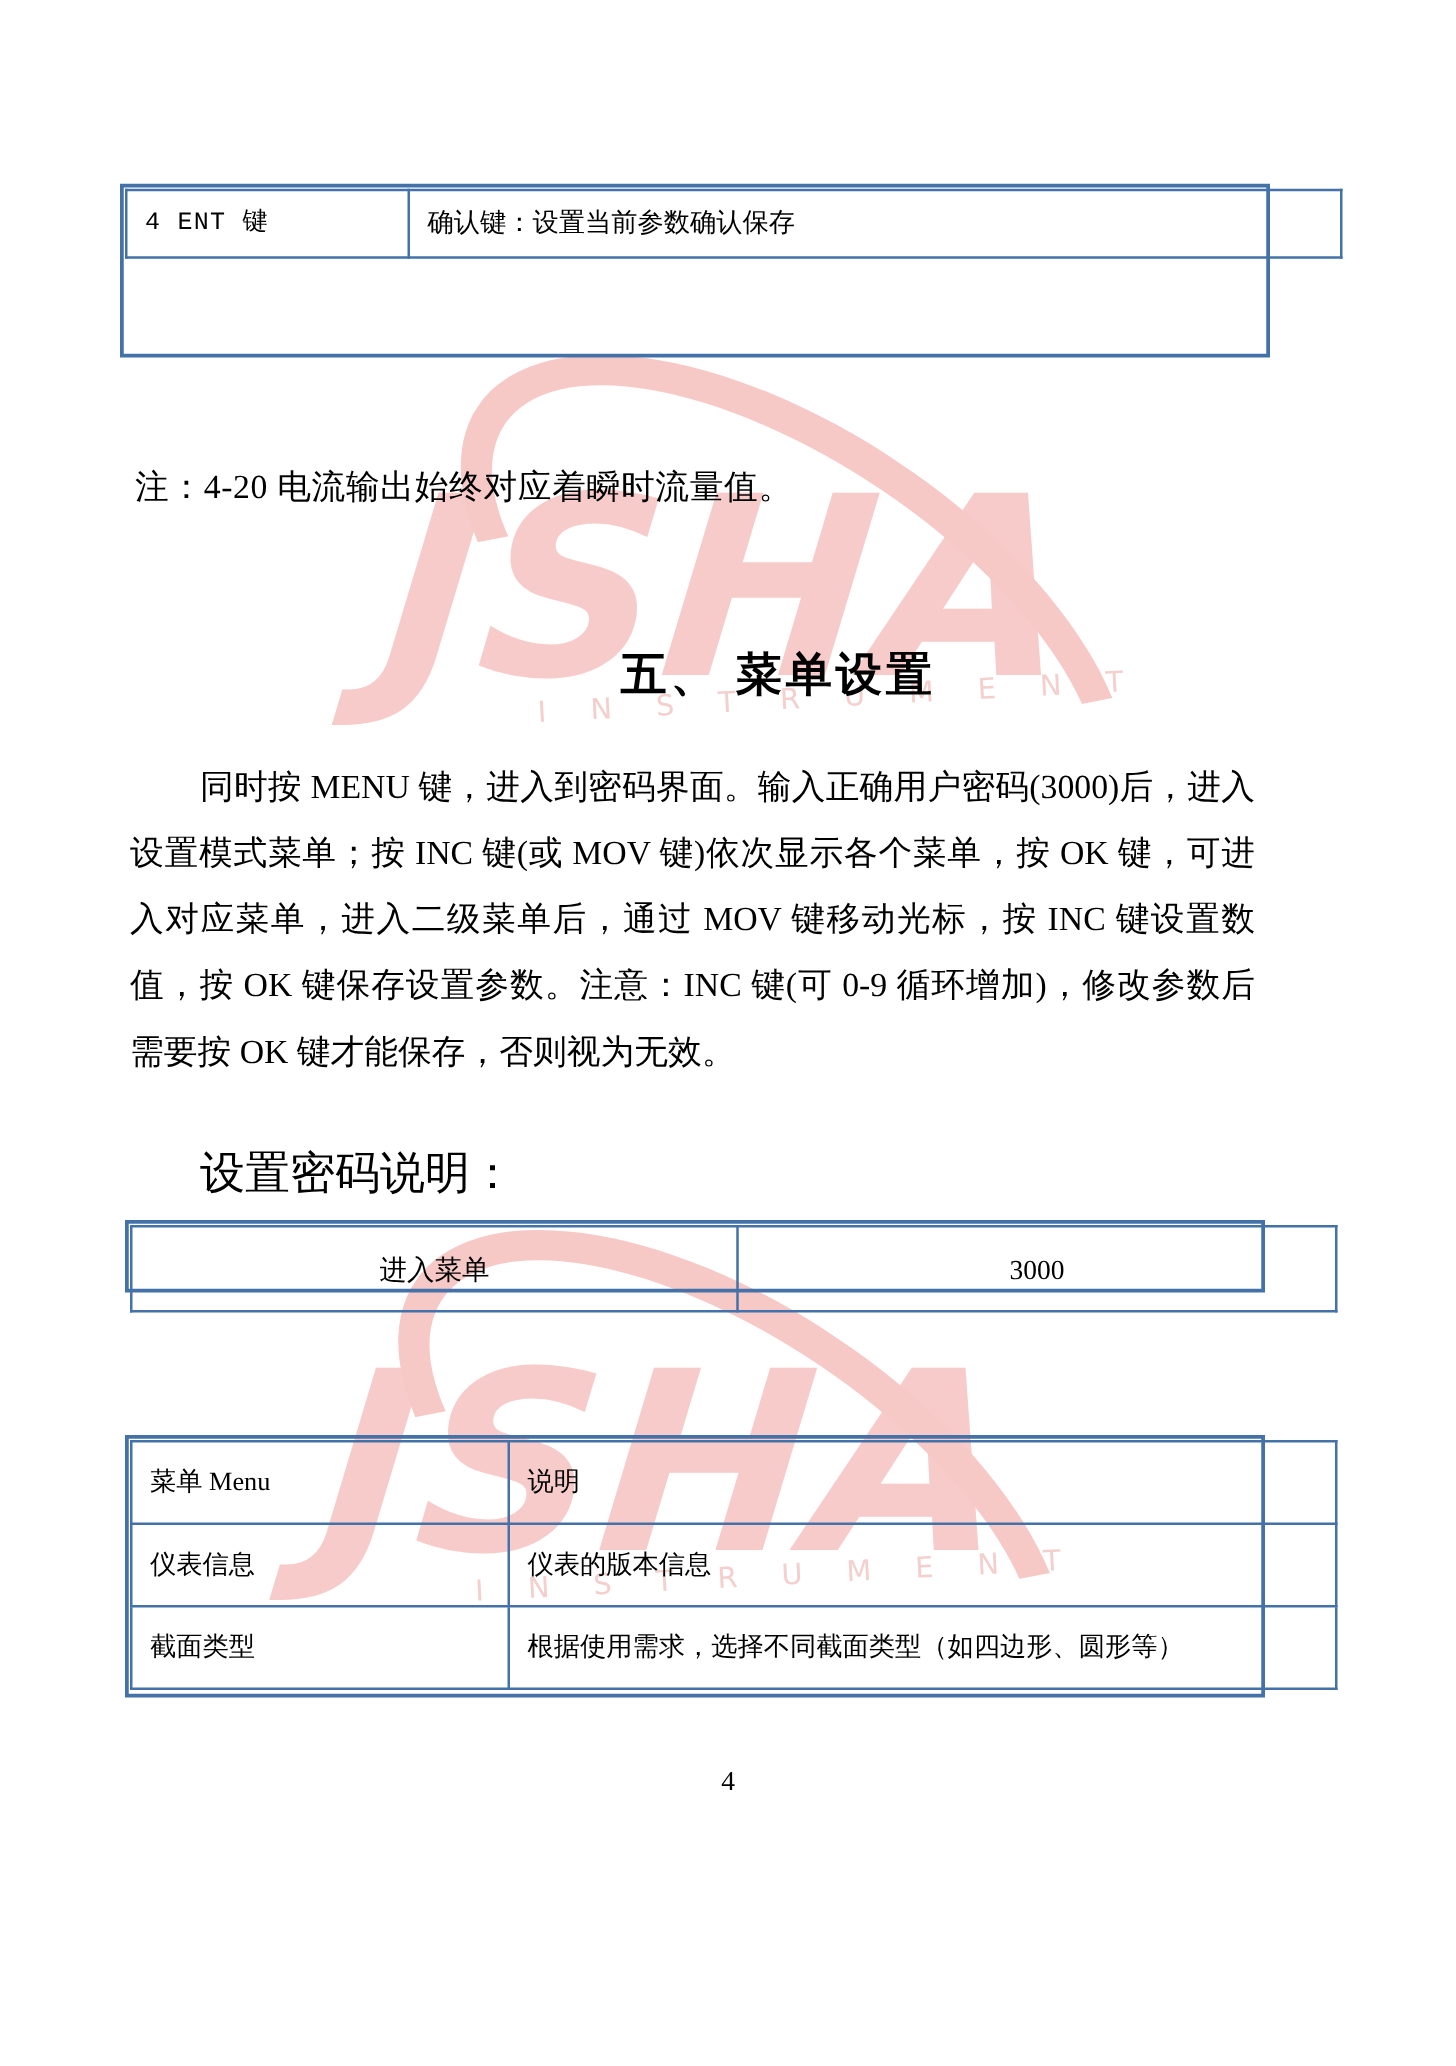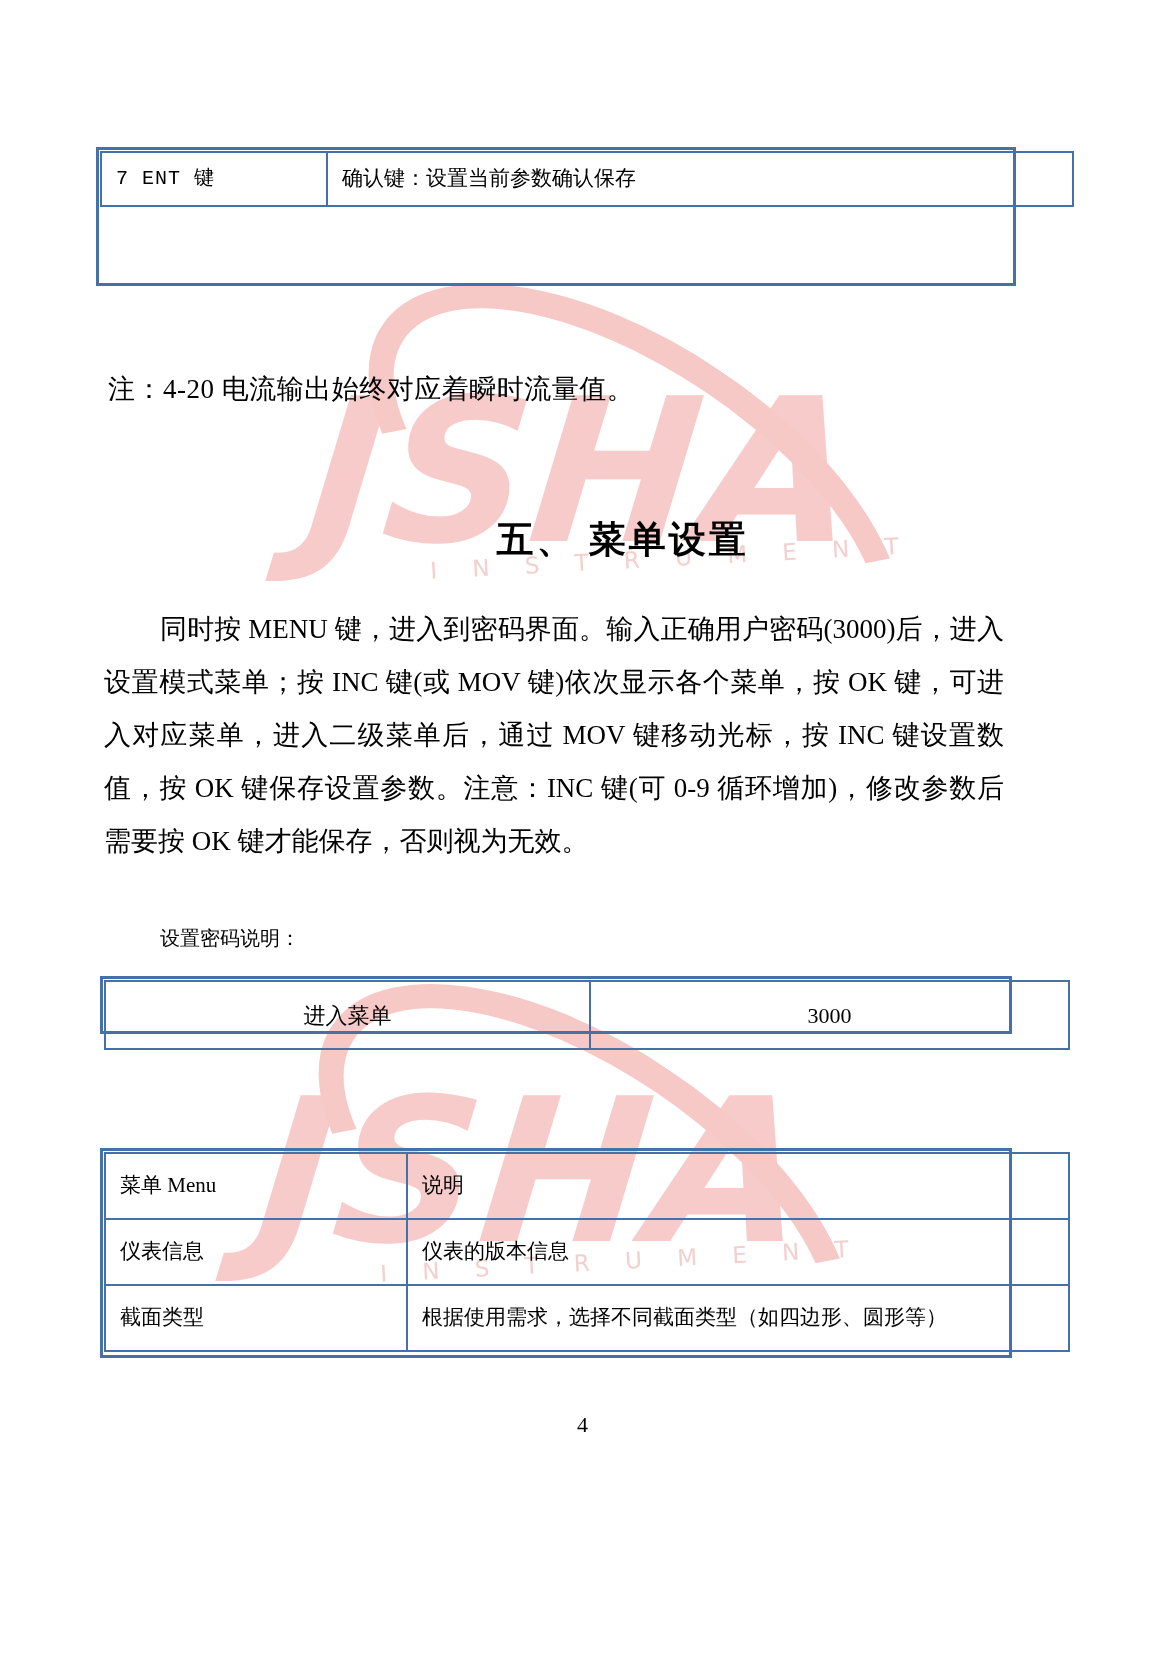--- a/index.html
+++ b/index.html
@@ -146,21 +146,21 @@
     line-height: 53px;
     text-align: justify;
     text-justify: inter-ideograph;
     text-indent: 56px;
   }
   #para-2 {
     position: absolute;
     left: 104px;
     top: 912px;
     width: 900px;
-    font-size: 20px;
+    font-size: 36px;
     line-height: 53px;
     text-indent: 56px;
   }
 
   
   #table-password { left: 104px; top: 980px; width: 904px; }
   #table-password td {
     text-align: center;
     height: 46px;
     font-size: 22px;
@@ -201,21 +201,21 @@
     <div class="wm-block wm-2">JSHA</div>
     <div class="wm-sub wm-sub-2">I N S T R U M E N T</div>
   </div>
 
   <div class="content">
 
     <div class="outer-frame" id="frame-keys"></div>
     <table class="doc-table" id="table-keys">
       <tbody>
       <tr>
-        <td class="col-key">7 ENT 键</td>
+        <td class="col-key">4 ENT 键</td>
         <td class="col-desc">确认键：设置当前参数确认保存</td>
       </tr>
     </tbody>
       </table>
 
     <div id="note-line">注：4-20 电流输出始终对应着瞬时流量值。</div>
 
     <div id="heading">五、 菜单设置</div>
 
     <div id="para-1">同时按 MENU 键，进入到密码界面。输入正确用户密码(3000)后，进入设置模式菜单；按 INC 键(或 MOV 键)依次显示各个菜单，按 OK 键，可进入对应菜单，进入二级菜单后，通过 MOV 键移动光标，按 INC 键设置数值，按 OK 键保存设置参数。注意：INC 键(可 0-9 循环增加)，修改参数后需要按 OK 键才能保存，否则视为无效。</div>

